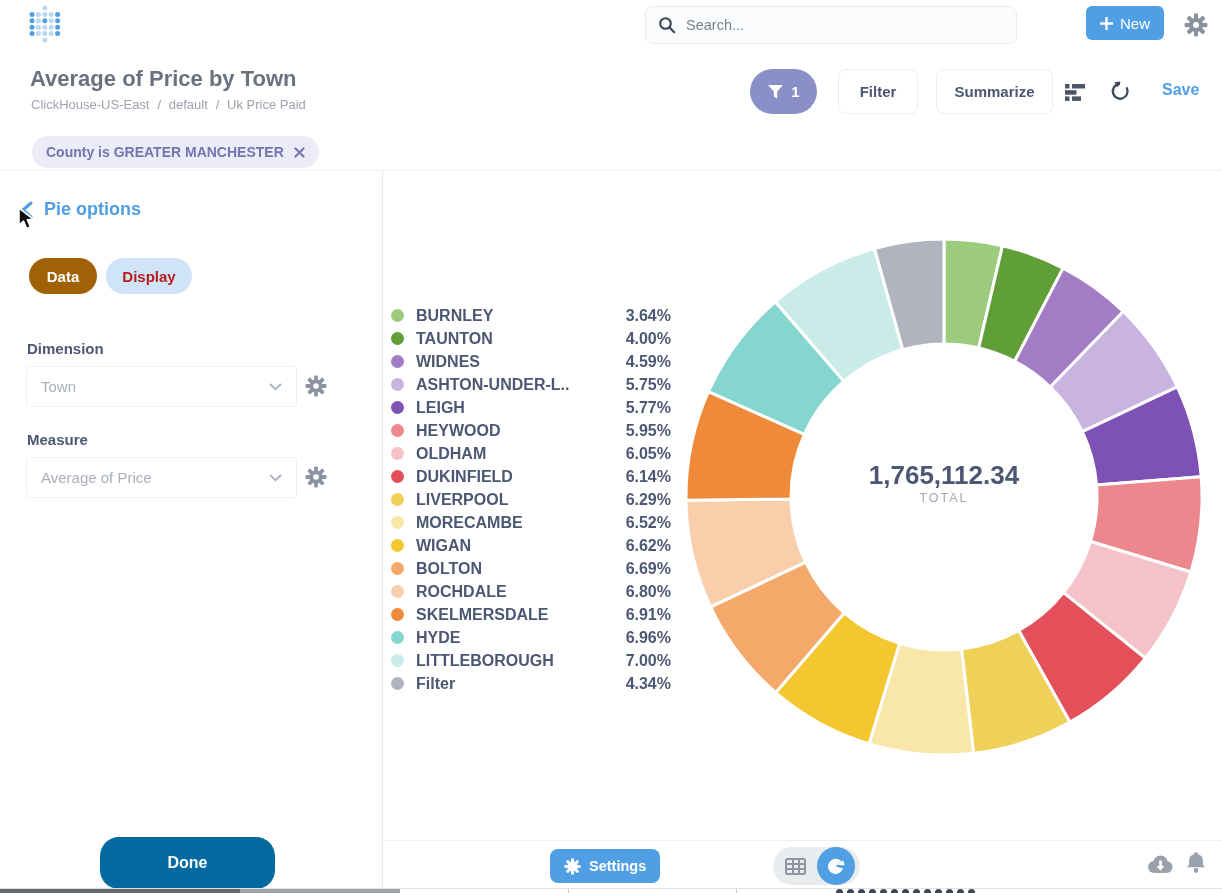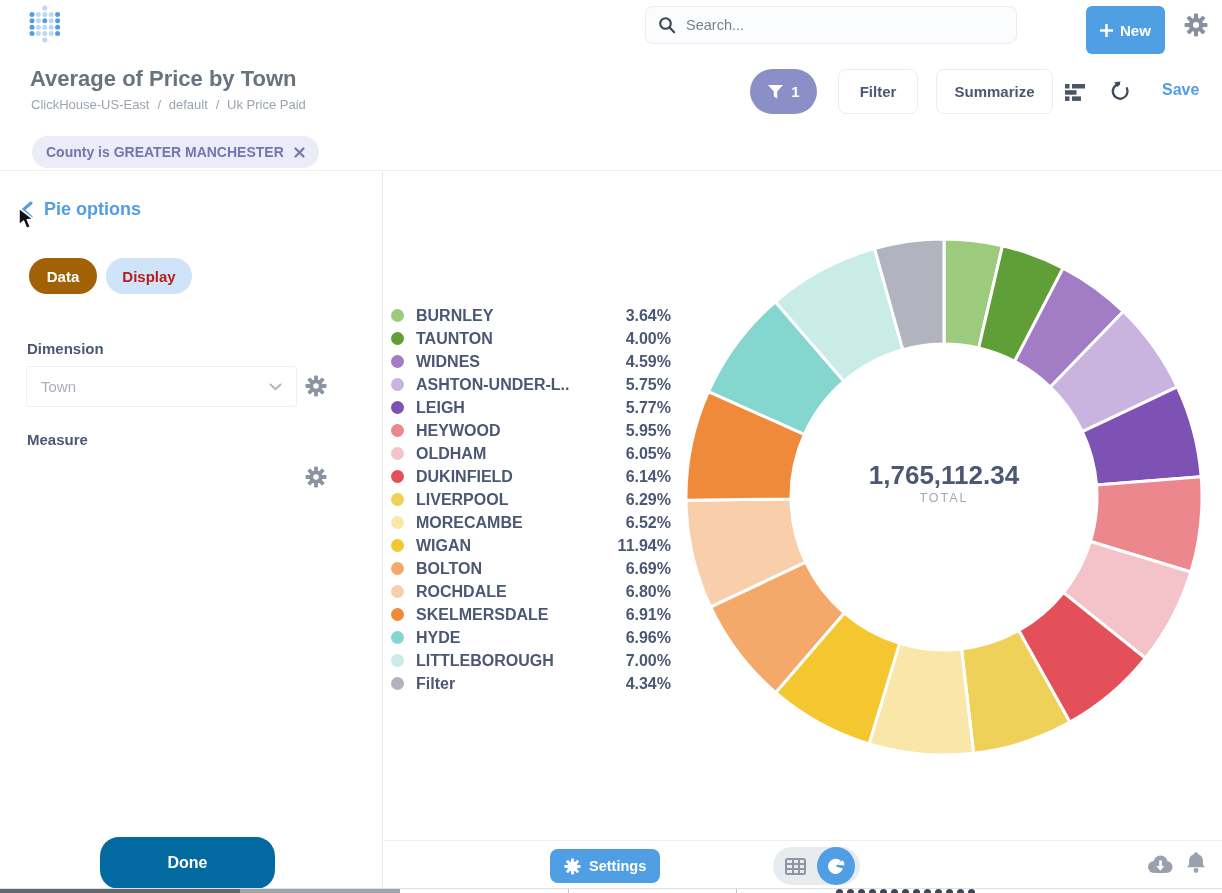--- a/index.html
+++ b/index.html
@@ -8,22 +8,22 @@
 
   
   .header { position:absolute; left:0; top:0; width:1222px; height:50px; background:#fff; }
   .logo { position:absolute; left:28px; top:4px; }
   .search-box { position:absolute; left:645px; top:6px; width:372px; height:38px;
     border:1px solid #EAECEF; background:#FBFCFD; border-radius:8px;
     display:flex; align-items:center; padding:0 12px; }
   .search-box input { border:none; outline:none; background:transparent; flex:1;
     font-size:14.5px; color:#4C5773; font-family:inherit; margin-left:10px; }
   .search-box input::placeholder { color:#74838F; }
-  .new-btn { position:absolute; left:1086px; top:6px; height:48px; padding:0 14px;
-    background:#509EE3; border-radius:6px; color:#fff; font-weight:bold; font-size:15px;
+  .new-btn { position:absolute; left:1086px; top:6px; height:34px; padding:0 14px;
+    background:#509EE3; border-radius:6px; color:#fff; font-weight:normal; font-size:15px;
     display:flex; align-items:center; gap:7px; cursor:pointer; }
   .icon-gear-header { position:absolute; left:1184px; top:13px; color:#8A919E; cursor:pointer; }
 
   
   .q-title { position:absolute; left:30px; top:66px; font-size:22px; font-weight:bold; color:#69727F; }
   .q-crumbs { position:absolute; left:31px; top:97px; font-size:13px; color:#9CA3B0; }
   .q-crumbs span { margin-right:4px; }
   .crumb-sep { margin:0 4px; }
 
   
@@ -239,20 +239,26 @@
     <span class="sel-text">Town</span>
     <svg width="13" height="8" viewBox="0 0 13 8">
       <polyline points="1.5,1.5 6.5,6.2 11.5,1.5" fill="none" stroke="#B0B6C1" stroke-width="2" stroke-linecap="round"></polyline>
     </svg>
   </div>
   <svg class="gear-small" style="top:204px" width="22" height="22">
       <use href="#gear"></use>
     </svg>
 
   <div class="field-label" style="top:260px">Measure</div>
+  <div class="select" style="top:286px">
+    <span class="sel-text">Average of Price</span>
+    <svg width="13" height="8" viewBox="0 0 13 8">
+      <polyline points="1.5,1.5 6.5,6.2 11.5,1.5" fill="none" stroke="#B0B6C1" stroke-width="2" stroke-linecap="round"></polyline>
+    </svg>
+  </div>
   <svg class="gear-small" style="top:295px" width="22" height="22">
       <use href="#gear"></use>
     </svg>
 
   <div class="done-btn">Done</div>
 </div>
 
 <div class="legend" id="legend">
     <div class="legend-row">
       <span class="legend-dot" style="background:#9DCB7E"></span>
@@ -300,21 +306,21 @@
       <span class="legend-pct">6.29%</span>
     </div>
     <div class="legend-row">
       <span class="legend-dot" style="background:#F8E7A9"></span>
       <span class="legend-name">MORECAMBE</span>
       <span class="legend-pct">6.52%</span>
     </div>
     <div class="legend-row">
       <span class="legend-dot" style="background:#F4C731"></span>
       <span class="legend-name">WIGAN</span>
-      <span class="legend-pct">11.94%</span>
+      <span class="legend-pct">6.62%</span>
     </div>
     <div class="legend-row">
       <span class="legend-dot" style="background:#F4A869"></span>
       <span class="legend-name">BOLTON</span>
       <span class="legend-pct">6.69%</span>
     </div>
     <div class="legend-row">
       <span class="legend-dot" style="background:#F8CEAB"></span>
       <span class="legend-name">ROCHDALE</span>
       <span class="legend-pct">6.80%</span>

